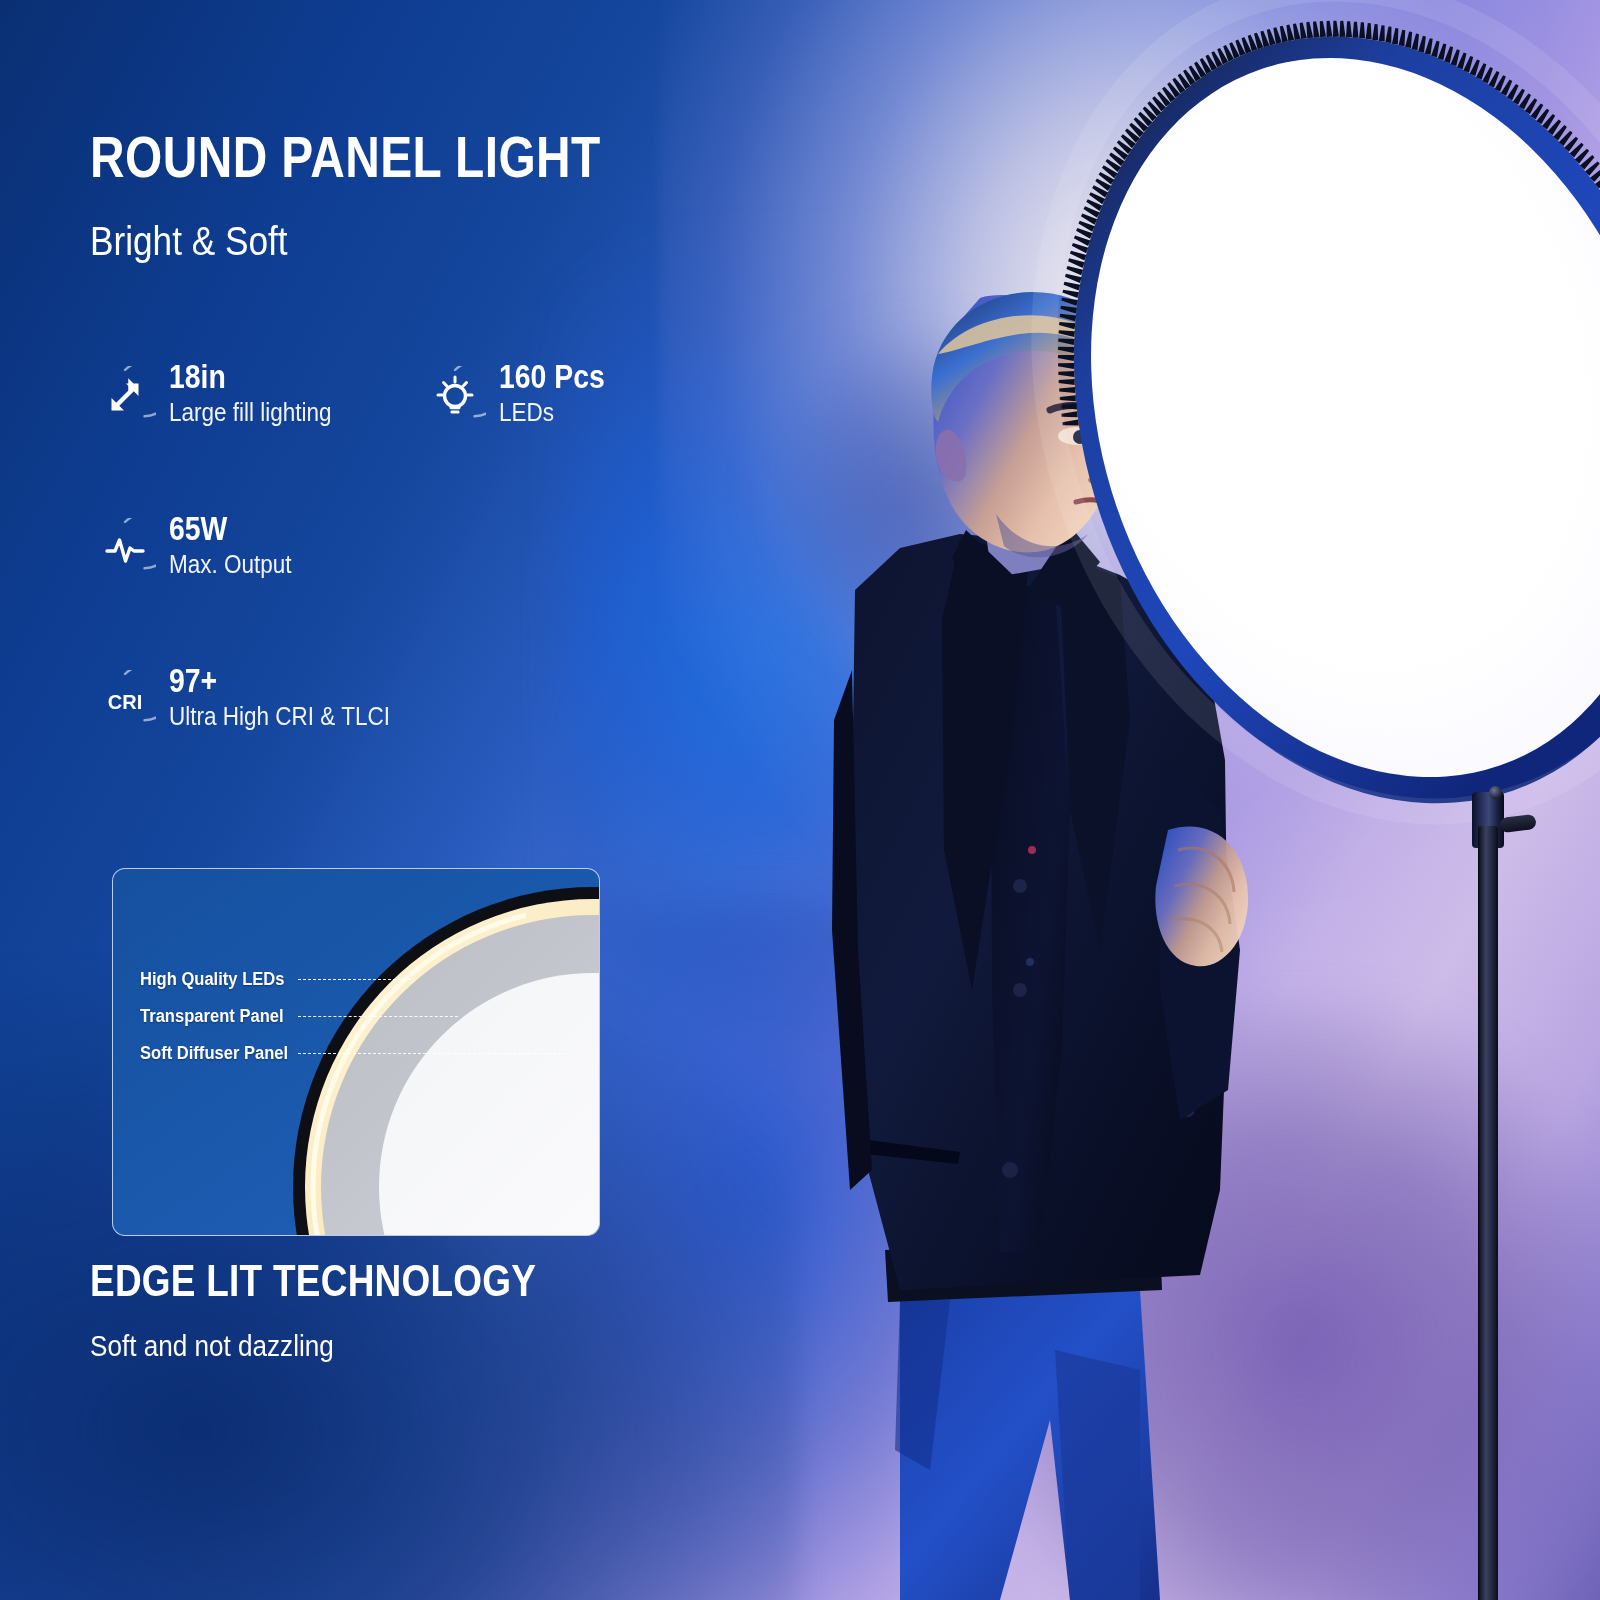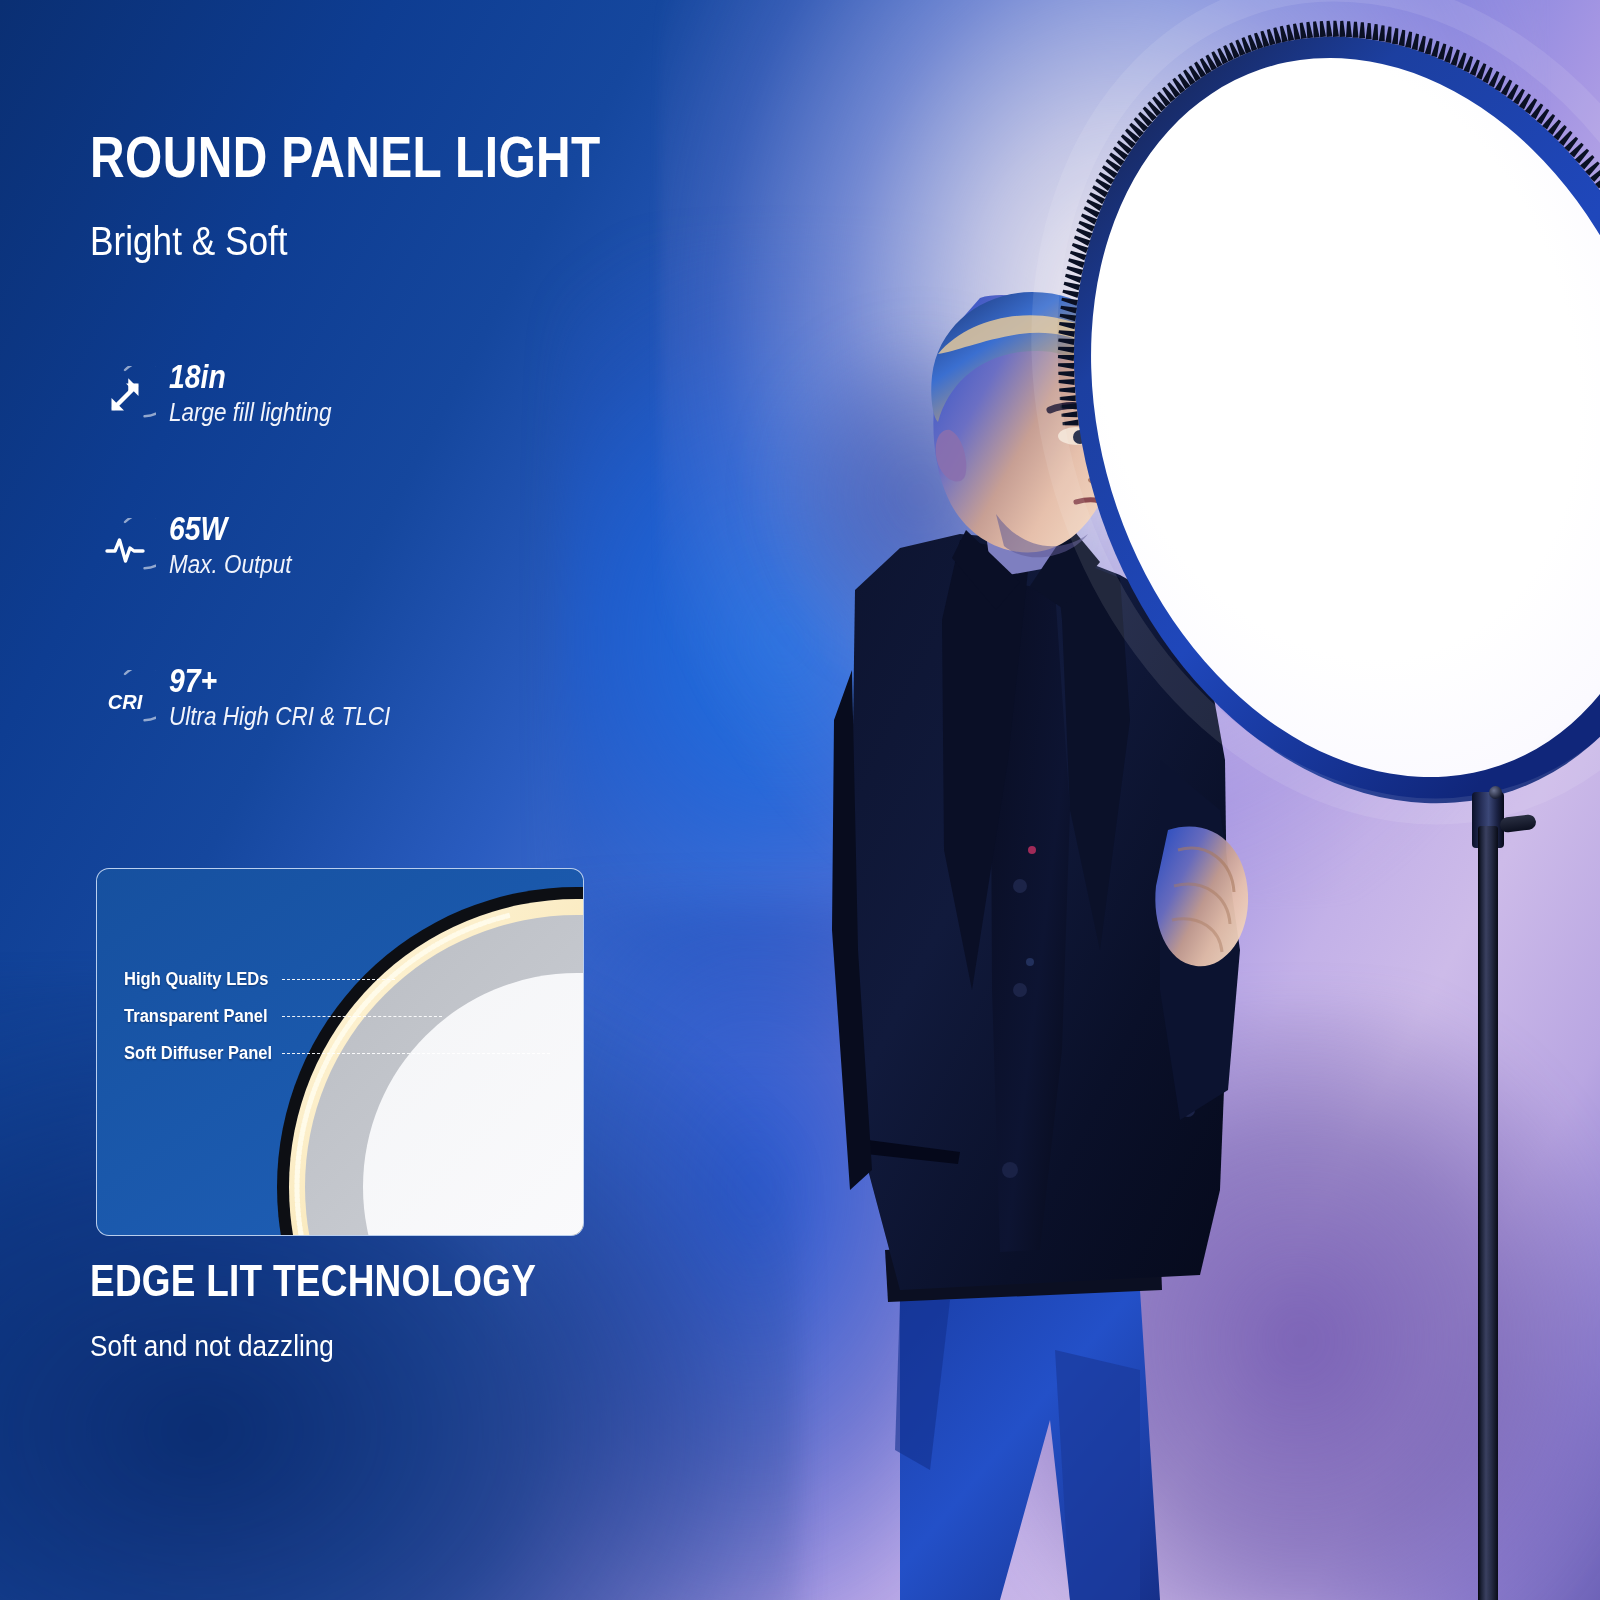--- a/index.html
+++ b/index.html
@@ -136,21 +136,21 @@
   .title-sub {
     position:absolute; left:90px; top:219px;
     font-size:40px; font-weight:400; color:#ffffff;
     transform:scaleX(0.88); transform-origin:left center;
     white-space:nowrap;
   }
 
   
   .features { position:absolute; left:94px; top:358px; width:700px; }
   .feat-row { display:flex; height:152px; }
-  .feat { display:flex; align-items:flex-start;font-style:italic; }
+  .feat { display:flex; align-items:flex-start; }
   .feat.col1 { width:330px; }
   .feat-icon {
     width:62px; height:62px; flex:0 0 62px; position:relative;
     margin-top:8px;
   }
   .feat-icon svg { position:absolute; inset:0; }
   .feat-text { margin-left:13px; padding-top:2px; }
   .feat-value {
     font-size:33px; font-weight:700; color:#ffffff; line-height:1.04;
     transform:scaleX(0.86); transform-origin:left center;
@@ -158,21 +158,21 @@
   }
   .feat-label {
     font-size:25px; font-weight:400; color:#f2f4fb; line-height:1.22;
     margin-top:3px;
     transform:scaleX(0.90); transform-origin:left center;
     white-space:nowrap;
   }
 
   
   #card {
-    position:absolute; left:96px; top:868px; width:488px; height:368px;
+    position:absolute; left:112px; top:868px; width:488px; height:368px;
     border-radius:13px;
     border:1px solid rgba(214,228,250,0.85);
     background:linear-gradient(145deg,#16509f 0%,#1a58ab 45%,#1d5cb2 72%,#15479a 100%);
     overflow:hidden;
   }
   .card-art { position:absolute; inset:0; }
   .card-art svg { position:absolute; inset:0; }
   .leader-label {
     position:absolute;
     font-size:18px; font-weight:700; color:#ffffff;
@@ -484,20 +484,41 @@
             <path d="M44.5 17.5 L44.5 30 L32 17.5 Z" fill="#ffffff"></path>
             <path d="M17.5 44.5 L30 44.5 L17.5 32 Z" fill="#ffffff"></path>
           </svg>
         </div>
         <div class="feat-text">
           <div class="feat-value">18in</div>
           <div class="feat-label">Large fill lighting</div>
         </div>
       </div>
 
+      <div class="feat">
+        <div class="feat-icon">
+          <svg viewBox="0 0 62 62">
+            <path d="M31 4 A27 27 0 1 1 50.5 50.2" fill="none" stroke="rgba(255,255,255,0.55)" stroke-width="2.4" stroke-linecap="round"></path>
+            <circle cx="31" cy="30" r="10.5" fill="none" stroke="#ffffff" stroke-width="3.4"></circle>
+            <rect x="25.5" y="40" width="11" height="3.2" rx="1.4" fill="#ffffff"></rect>
+            <rect x="26.5" y="44.6" width="9" height="3" rx="1.4" fill="#ffffff"></rect>
+            <g stroke="#ffffff" stroke-width="3" stroke-linecap="round">
+              <line x1="31" y1="11" x2="31" y2="16"></line>
+              <line x1="19.5" y1="16.5" x2="22.8" y2="20"></line>
+              <line x1="42.5" y1="16.5" x2="39.2" y2="20"></line>
+              <line x1="14" y1="29" x2="18.5" y2="29"></line>
+              <line x1="48" y1="29" x2="43.5" y2="29"></line>
+            </g>
+          </svg>
+        </div>
+        <div class="feat-text">
+          <div class="feat-value">160 Pcs</div>
+          <div class="feat-label">LEDs</div>
+        </div>
+      </div>
     </div>
 
     <div class="feat-row">
       <div class="feat col1">
         <div class="feat-icon">
           <svg viewBox="0 0 62 62">
             <path d="M31 4 A27 27 0 1 1 50.5 50.2" fill="none" stroke="rgba(255,255,255,0.55)" stroke-width="2.4" stroke-linecap="round"></path>
             <path d="M13 33 L21 33 L25.5 22 L31.5 43 L36 30 L40 33 L49 33" fill="none" stroke="#ffffff" stroke-width="3.4" stroke-linecap="round" stroke-linejoin="round"></path>
           </svg>
         </div>

